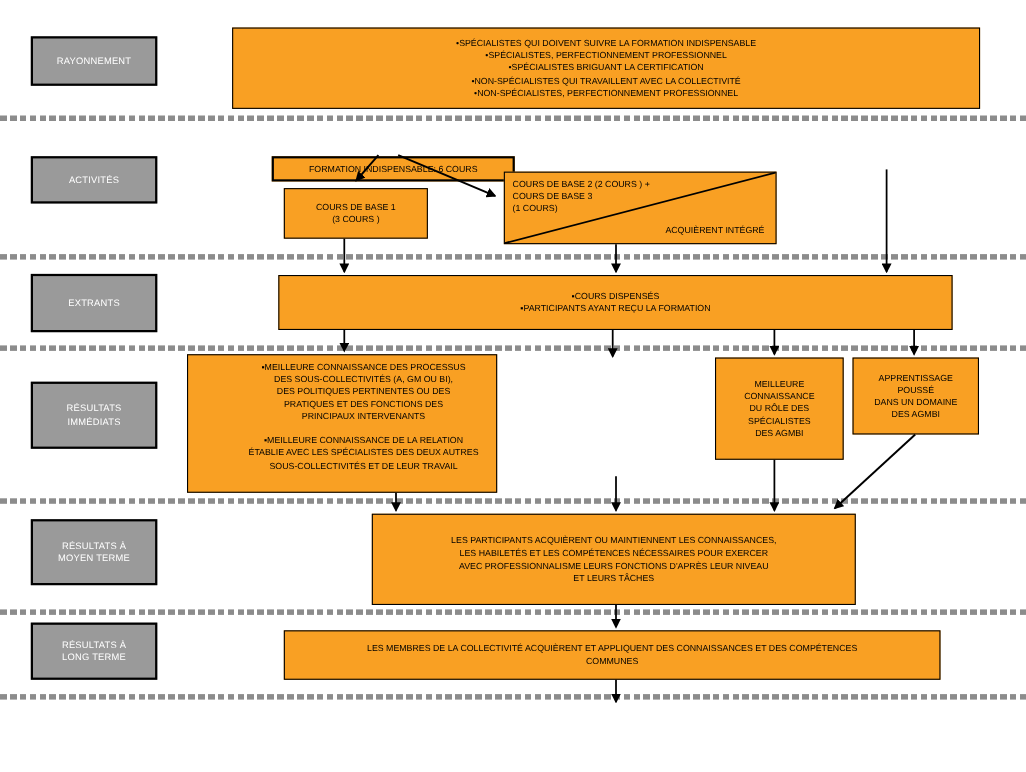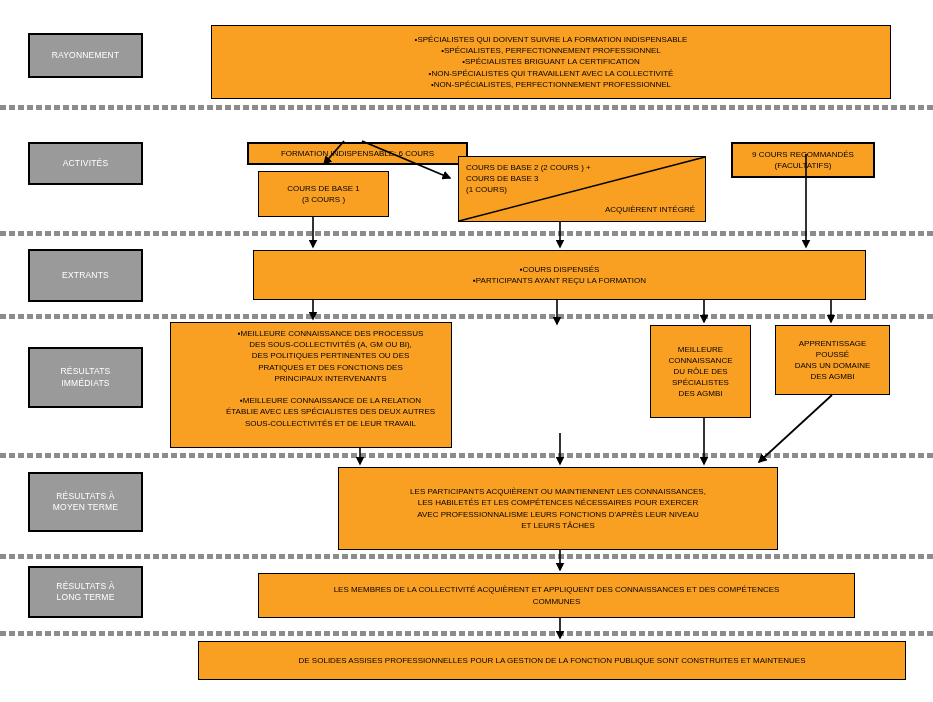--- a/index.html
+++ b/index.html
@@ -61,54 +61,51 @@
 
   <div class="obox bold" style="left:247px;top:118px;width:221px;height:23px">FORMATION INDISPENSABLE: 6 COURS</div>
   <div class="obox" style="left:258px;top:171px;width:131px;height:46px">COURS DE BASE 1
 (3 COURS )</div>
   <div class="obox lefttext" style="left:458px;top:156px;width:248px;height:66px">
     <span style="white-space:pre-line">COURS DE BASE 2 (2 COURS ) +
 COURS DE BASE 3
 (1 COURS)</span>
     <span class="corner-label">ACQUIÈRENT INTÉGRÉ</span>
   </div>
-  <div class="obox bold" style="left:731px;top:118px;width:144px;height:36px">9 COURS RECOMMANDÉS
-(FACULTATIFS)</div>
 
   <div class="obox" style="left:253px;top:250px;width:613px;height:50px">▪COURS DISPENSÉS
 ▪PARTICIPANTS AYANT REÇU LA FORMATION</div>
 
   <div class="obox toptext" style="left:170px;top:322px;width:282px;height:126px">▪MEILLEURE CONNAISSANCE DES PROCESSUS
 DES SOUS-COLLECTIVITÉS (A, GM OU BI),
 DES POLITIQUES PERTINENTES OU DES
 PRATIQUES ET DES FONCTIONS DES
 PRINCIPAUX INTERVENANTS
 
 ▪MEILLEURE CONNAISSANCE DE LA RELATION
 ÉTABLIE AVEC LES SPÉCIALISTES DES DEUX AUTRES
 SOUS-COLLECTIVITÉS ET DE LEUR TRAVAIL</div>
-  <div class="obox" style="left:650px;top:325px;width:101px;height:93px">MEILLEURE
+  <div class="obox" style="left:650px;top:325px;width:117px;height:93px">MEILLEURE
 CONNAISSANCE
 DU RÔLE DES
 SPÉCIALISTES
 DES AGMBI</div>
   <div class="obox" style="left:775px;top:325px;width:115px;height:70px">APPRENTISSAGE
 POUSSÉ
 DANS UN DOMAINE
 DES AGMBI</div>
 
   <div class="obox" style="left:338px;top:467px;width:440px;height:83px">LES PARTICIPANTS ACQUIÈRENT OU MAINTIENNENT LES CONNAISSANCES,
 LES HABILETÉS ET LES COMPÉTENCES NÉCESSAIRES POUR EXERCER
 AVEC PROFESSIONNALISME LEURS FONCTIONS D'APRÈS LEUR NIVEAU
 ET LEURS TÂCHES</div>
 
   <div class="obox" style="left:258px;top:573px;width:597px;height:45px">LES MEMBRES DE LA COLLECTIVITÉ ACQUIÈRENT ET APPLIQUENT DES CONNAISSANCES ET DES COMPÉTENCES
 COMMUNES</div>
 
-  <div class="obox" style="left:198px;top:641px;width:708px;height:39px">DE SOLIDES ASSISES PROFESSIONNELLES POUR LA GESTION DE LA FONCTION PUBLIQUE SONT CONSTRUITES ET MAINTENUES</div>
 
   <svg class="overlay" width="933" height="702" viewBox="0 0 933 702">
     <defs>
       <marker id="ah" markerUnits="userSpaceOnUse" markerWidth="9" markerHeight="9" refX="7.5" refY="4.5" orient="auto">
         <path d="M0,0 L9,4.5 L0,9 Z" fill="#000"></path>
       </marker>
     </defs>
 
     <line x1="459" y1="221" x2="705" y2="157" stroke="#000" stroke-width="1.6"></line>
 

